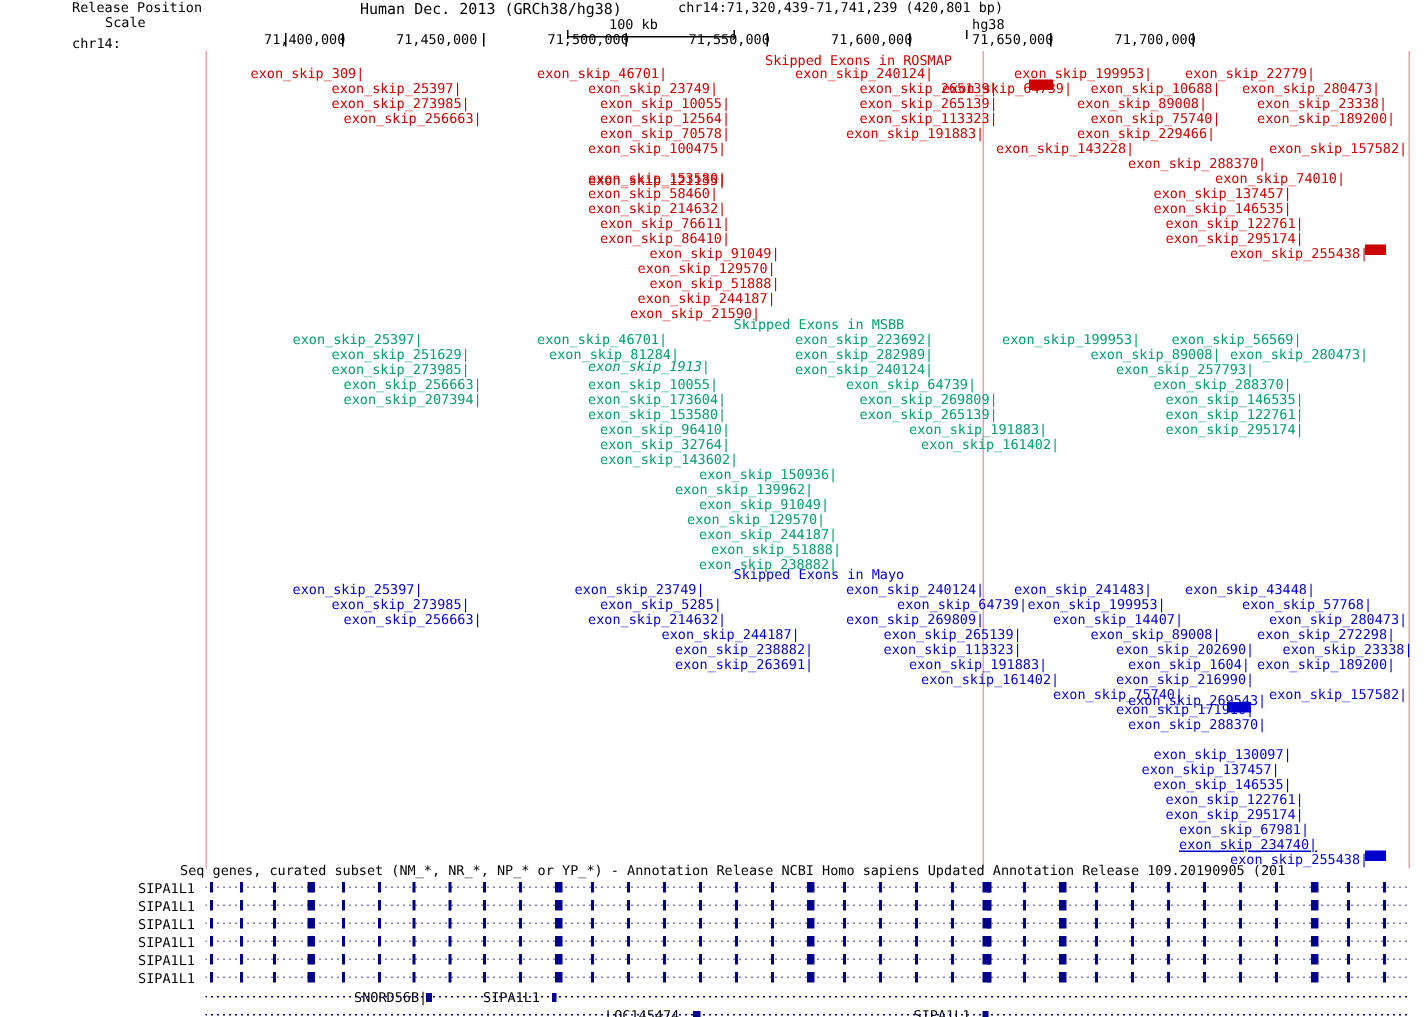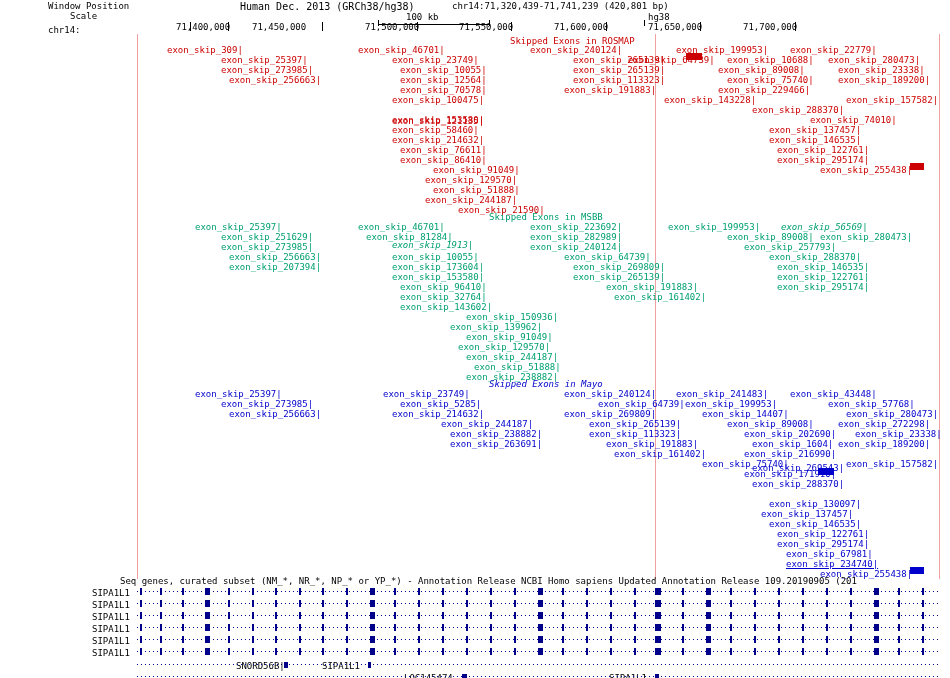--- a/index.html
+++ b/index.html
@@ -49,58 +49,58 @@
   .bot-lbl{position:absolute;font-size:9px;color:#000;white-space:pre;}
   .bot-blk{position:absolute;height:6px;background:#00008b;}
   
   .introndots{position:absolute;height:7px;top:0;left:0;right:0;
      background-image:repeating-linear-gradient(to right,#00008b 0 1px,transparent 1px 4px);
      background-position:0 3px;background-size:4px 1px;background-repeat:repeat-x;}
 </style>
 </head>
 <body>
 
-<div class="abs" id="hdr-winpos">Window Position</div>
+<div class="abs" id="hdr-winpos">Release Position</div>
 <div class="abs" id="hdr-scale">Scale</div>
 <div class="abs" id="hdr-assembly">Human Dec. 2013 (GRCh38/hg38)</div>
 <div class="abs" id="hdr-range">chr14:71,320,439-71,741,239 (420,801 bp)</div>
 <div class="abs" id="hdr-kb">100 kb</div>
 <div class="abs" id="hdr-db">hg38</div>
 <div class="abs" id="hdr-chrom">chr14:</div>
 
 <div class="scalebar" style="left:378px;top:24px;width:112px;height:1px;"></div>
 <div class="scalebar" style="left:378px;top:20px;width:1px;height:6px;"></div>
 <div class="scalebar" style="left:489px;top:20px;width:1px;height:6px;"></div>
 <div class="scalebar" style="left:644px;top:20px;width:1px;height:6px;"></div>
 
 <div id="ruler">
     <div class="tickmark" style="left: 228px;"></div>
     <div class="tick-label" style="left: 176px;">71,400,000</div>
     <div class="tickmark" style="left: 322px;"></div>
-    <div class="tick-label" style="left: 252px;">71,450,000</div>
+    <div class="tick-label" style="left: 264px;">71,450,000</div>
     <div class="tickmark" style="left: 417px;"></div>
     <div class="tick-label" style="left: 365px;">71,500,000</div>
     <div class="tickmark" style="left: 511px;"></div>
     <div class="tick-label" style="left: 459px;">71,550,000</div>
     <div class="tickmark" style="left: 606px;"></div>
     <div class="tick-label" style="left: 554px;">71,600,000</div>
     <div class="tickmark" style="left: 700px;"></div>
     <div class="tick-label" style="left: 648px;">71,650,000</div>
     <div class="tickmark" style="left: 795px;"></div>
     <div class="tick-label" style="left: 743px;">71,700,000</div>
     <div class="tickmark" style="left: 190px;"></div>
   </div>
 
 <div class="vline" style="left:137px;"></div>
 <div class="vline" style="left:655px;"></div>
 <div class="vline" style="left:939px;"></div>
 
 <div class="track-title t-ros" style="left:489px;top:36px;">Skipped Exons in ROSMAP</div>
 <div class="track-title t-msbb" style="left:489px;top:212px;">Skipped Exons in MSBB</div>
-<div class="track-title t-mayo" style="left:489px;top:379px;font-style:italic;">Skipped Exons in Mayo</div>
+<div class="track-title t-mayo" style="left:489px;top:379px;">Skipped Exons in Mayo</div>
 
 <div id="track-rosmap">
     <div class="lbl lbl-red" style="left: 167px; top: 45px;">exon_skip_309|</div>
     <div class="lbl lbl-red" style="left: 358px; top: 45px;">exon_skip_46701|</div>
     <div class="lbl lbl-red" style="left: 530px; top: 45px;">exon_skip_240124|</div>
     <div class="lbl lbl-red" style="left: 676px; top: 45px;">exon_skip_199953|</div>
     <div class="lbl lbl-red" style="left: 790px; top: 45px;">exon_skip_22779|</div>
     <div class="lbl lbl-red" style="left: 221px; top: 55px;">exon_skip_25397|</div>
     <div class="lbl lbl-red" style="left: 392px; top: 55px;">exon_skip_23749|</div>
     <div class="lbl lbl-red" style="left: 573px; top: 55px;">exon_skip_265139|</div>
@@ -133,30 +133,30 @@
     <div class="lbl lbl-red" style="left: 769px; top: 135px;">exon_skip_146535|</div>
     <div class="lbl lbl-red" style="left: 400px; top: 145px;">exon_skip_76611|</div>
     <div class="lbl lbl-red" style="left: 777px; top: 145px;">exon_skip_122761|</div>
     <div class="lbl lbl-red" style="left: 400px; top: 155px;">exon_skip_86410|</div>
     <div class="lbl lbl-red" style="left: 777px; top: 155px;">exon_skip_295174|</div>
     <div class="lbl lbl-red" style="left: 433px; top: 165px;">exon_skip_91049|</div>
     <div class="lbl lbl-red" style="left: 820px; top: 165px;">exon_skip_255438|</div>
     <div class="lbl lbl-red" style="left: 425px; top: 175px;">exon_skip_129570|</div>
     <div class="lbl lbl-red" style="left: 433px; top: 185px;">exon_skip_51888|</div>
     <div class="lbl lbl-red" style="left: 425px; top: 195px;">exon_skip_244187|</div>
-    <div class="lbl lbl-red" style="left: 458px; top: 205px;">exon_skip_21590|</div>
+    <div class="lbl lbl-red" style="left: 420px; top: 205px;">exon_skip_21590|</div>
     <div class="blk blk-red" style="left: 686px; top: 53px; width: 16px;"></div>
     <div class="blk blk-red" style="left: 910px; top: 163px; width: 14px;"></div>
   </div>
 <div id="track-msbb">
     <div class="lbl lbl-green" style="left: 195px; top: 222px;">exon_skip_25397|</div>
     <div class="lbl lbl-green" style="left: 358px; top: 222px;">exon_skip_46701|</div>
     <div class="lbl lbl-green" style="left: 530px; top: 222px;">exon_skip_223692|</div>
     <div class="lbl lbl-green" style="left: 668px; top: 222px;">exon_skip_199953|</div>
-    <div class="lbl lbl-green" style="left: 781px; top: 222px; font-style: italic;">exon_skip_56569|</div>
+    <div class="lbl lbl-green" style="left: 781px; top: 222px;">exon_skip_56569|</div>
     <div class="lbl lbl-green" style="left: 221px; top: 232px;">exon_skip_251629|</div>
     <div class="lbl lbl-green" style="left: 366px; top: 232px;">exon_skip_81284|</div>
     <div class="lbl lbl-green" style="left: 530px; top: 232px;">exon_skip_282989|</div>
     <div class="lbl lbl-green" style="left: 727px; top: 232px;">exon_skip_89008|</div>
     <div class="lbl lbl-green" style="left: 820px; top: 232px;">exon_skip_280473|</div>
     <div class="lbl lbl-green" style="left: 221px; top: 242px;">exon_skip_273985|</div>
     <div class="lbl lbl-green" style="left: 392px; top: 240px; font-style: italic;">exon_skip_1913|</div>
     <div class="lbl lbl-green" style="left: 530px; top: 242px;">exon_skip_240124|</div>
     <div class="lbl lbl-green" style="left: 744px; top: 242px;">exon_skip_257793|</div>
     <div class="lbl lbl-green" style="left: 229px; top: 252px;">exon_skip_256663|</div>

